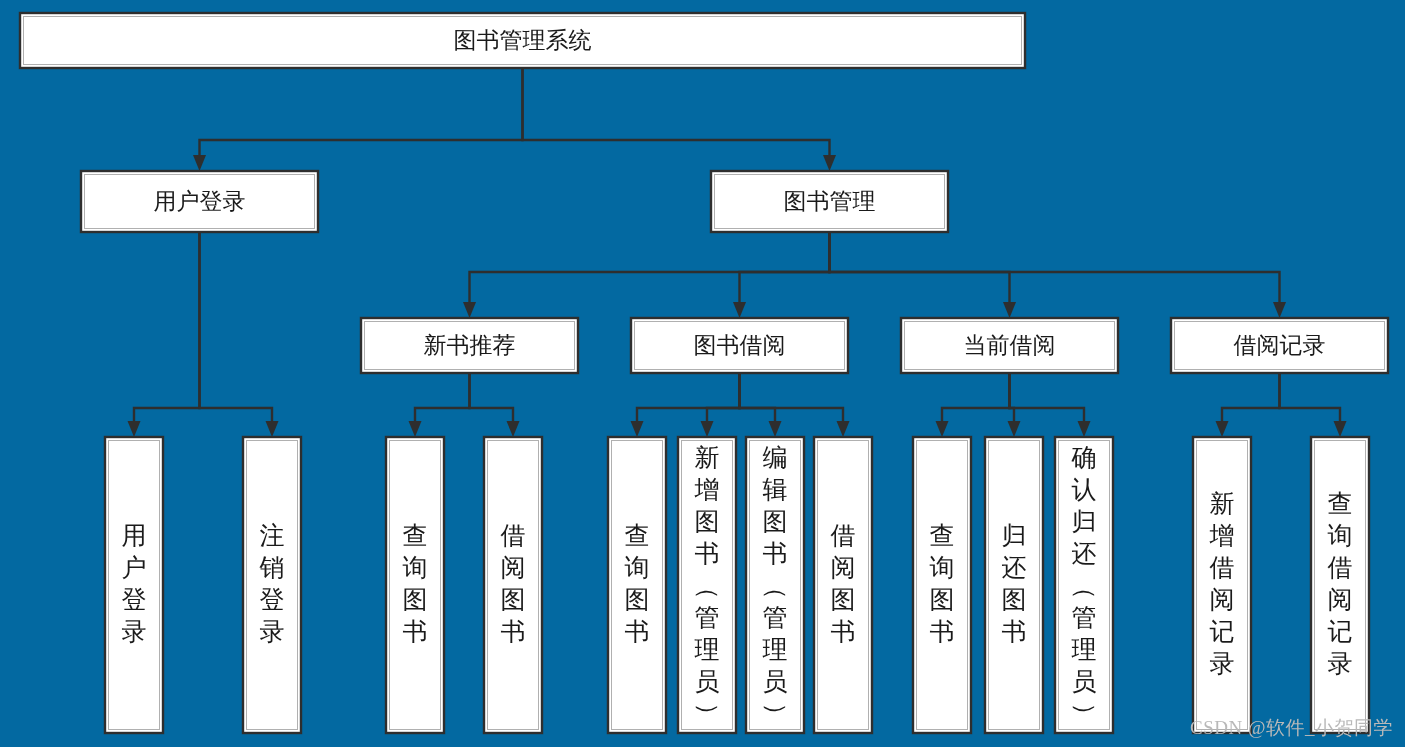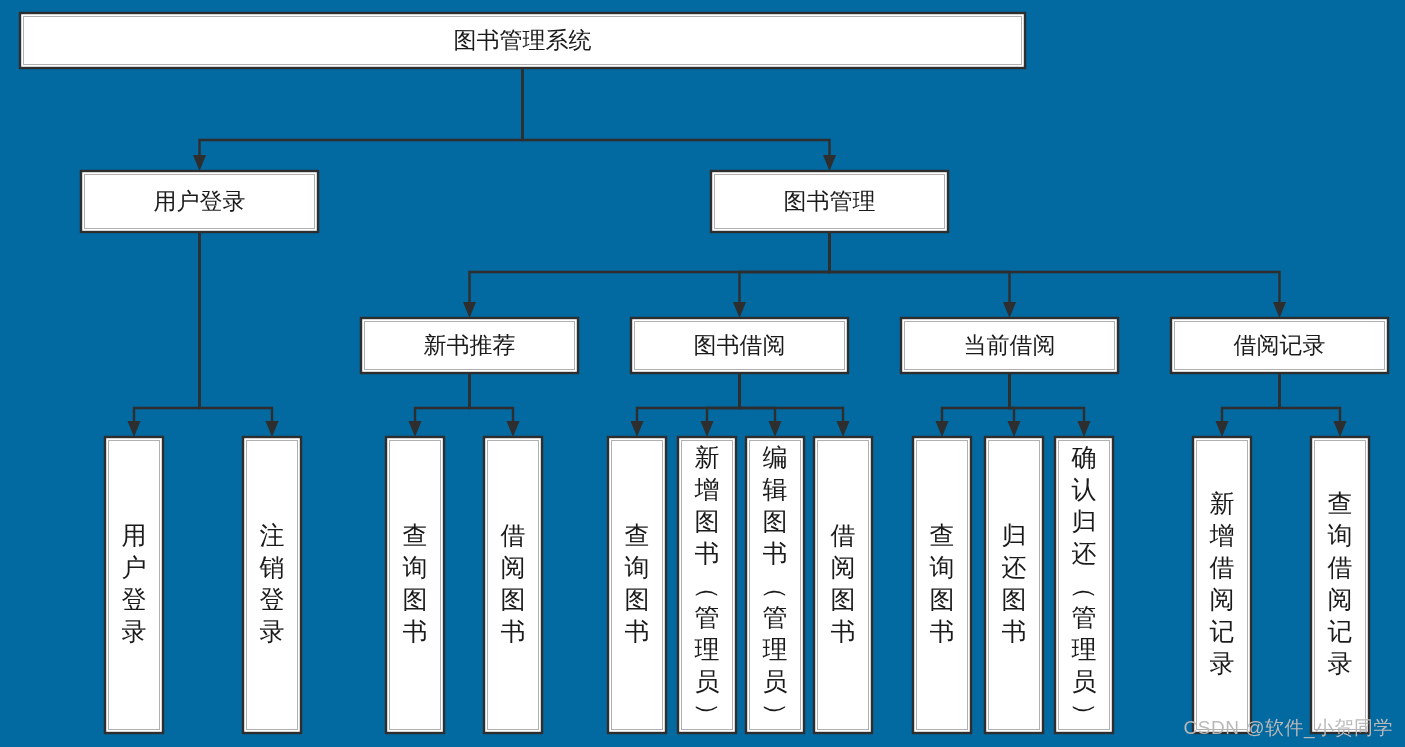--- a/index.html
+++ b/index.html
@@ -59,21 +59,21 @@
     font-family: "DejaVu Sans", "Liberation Sans", sans-serif;
     font-size: 25px;
     fill: #1a1a1a;
     text-anchor: middle;
     dominant-baseline: middle;
   }
   .watermark-text {
     position: absolute;
     right: 12px;
     bottom: 6px;
-    font-family: Liberation Sans, sans-serif;
+    font-family: Liberation Serif, serif;
     font-size: 19px;
     color: #b9b9b9;
     white-space: nowrap;
     letter-spacing: 0.5px;
     user-select: none;
   }
 </style>
 </head>
 <body>
 

